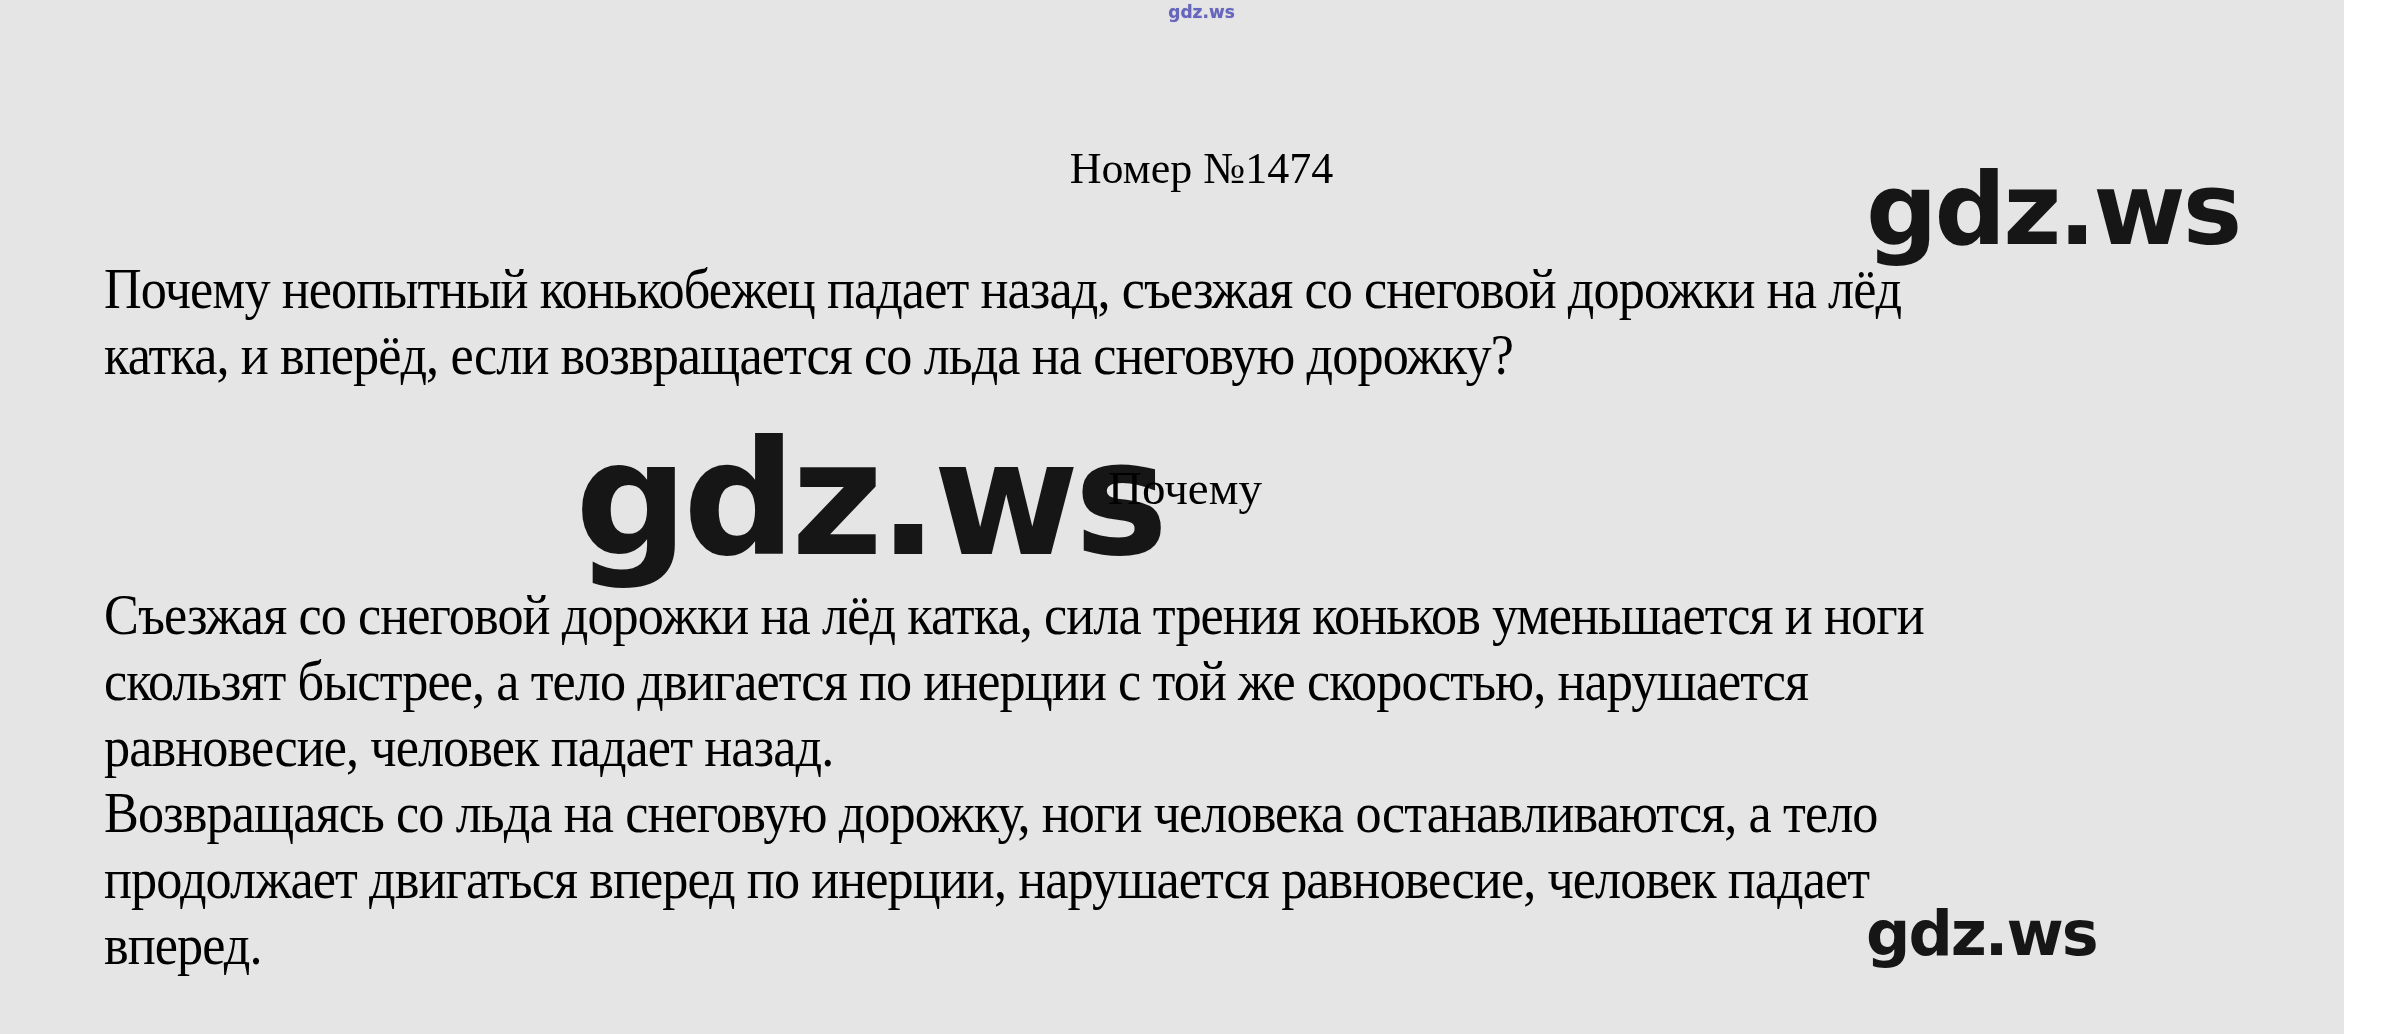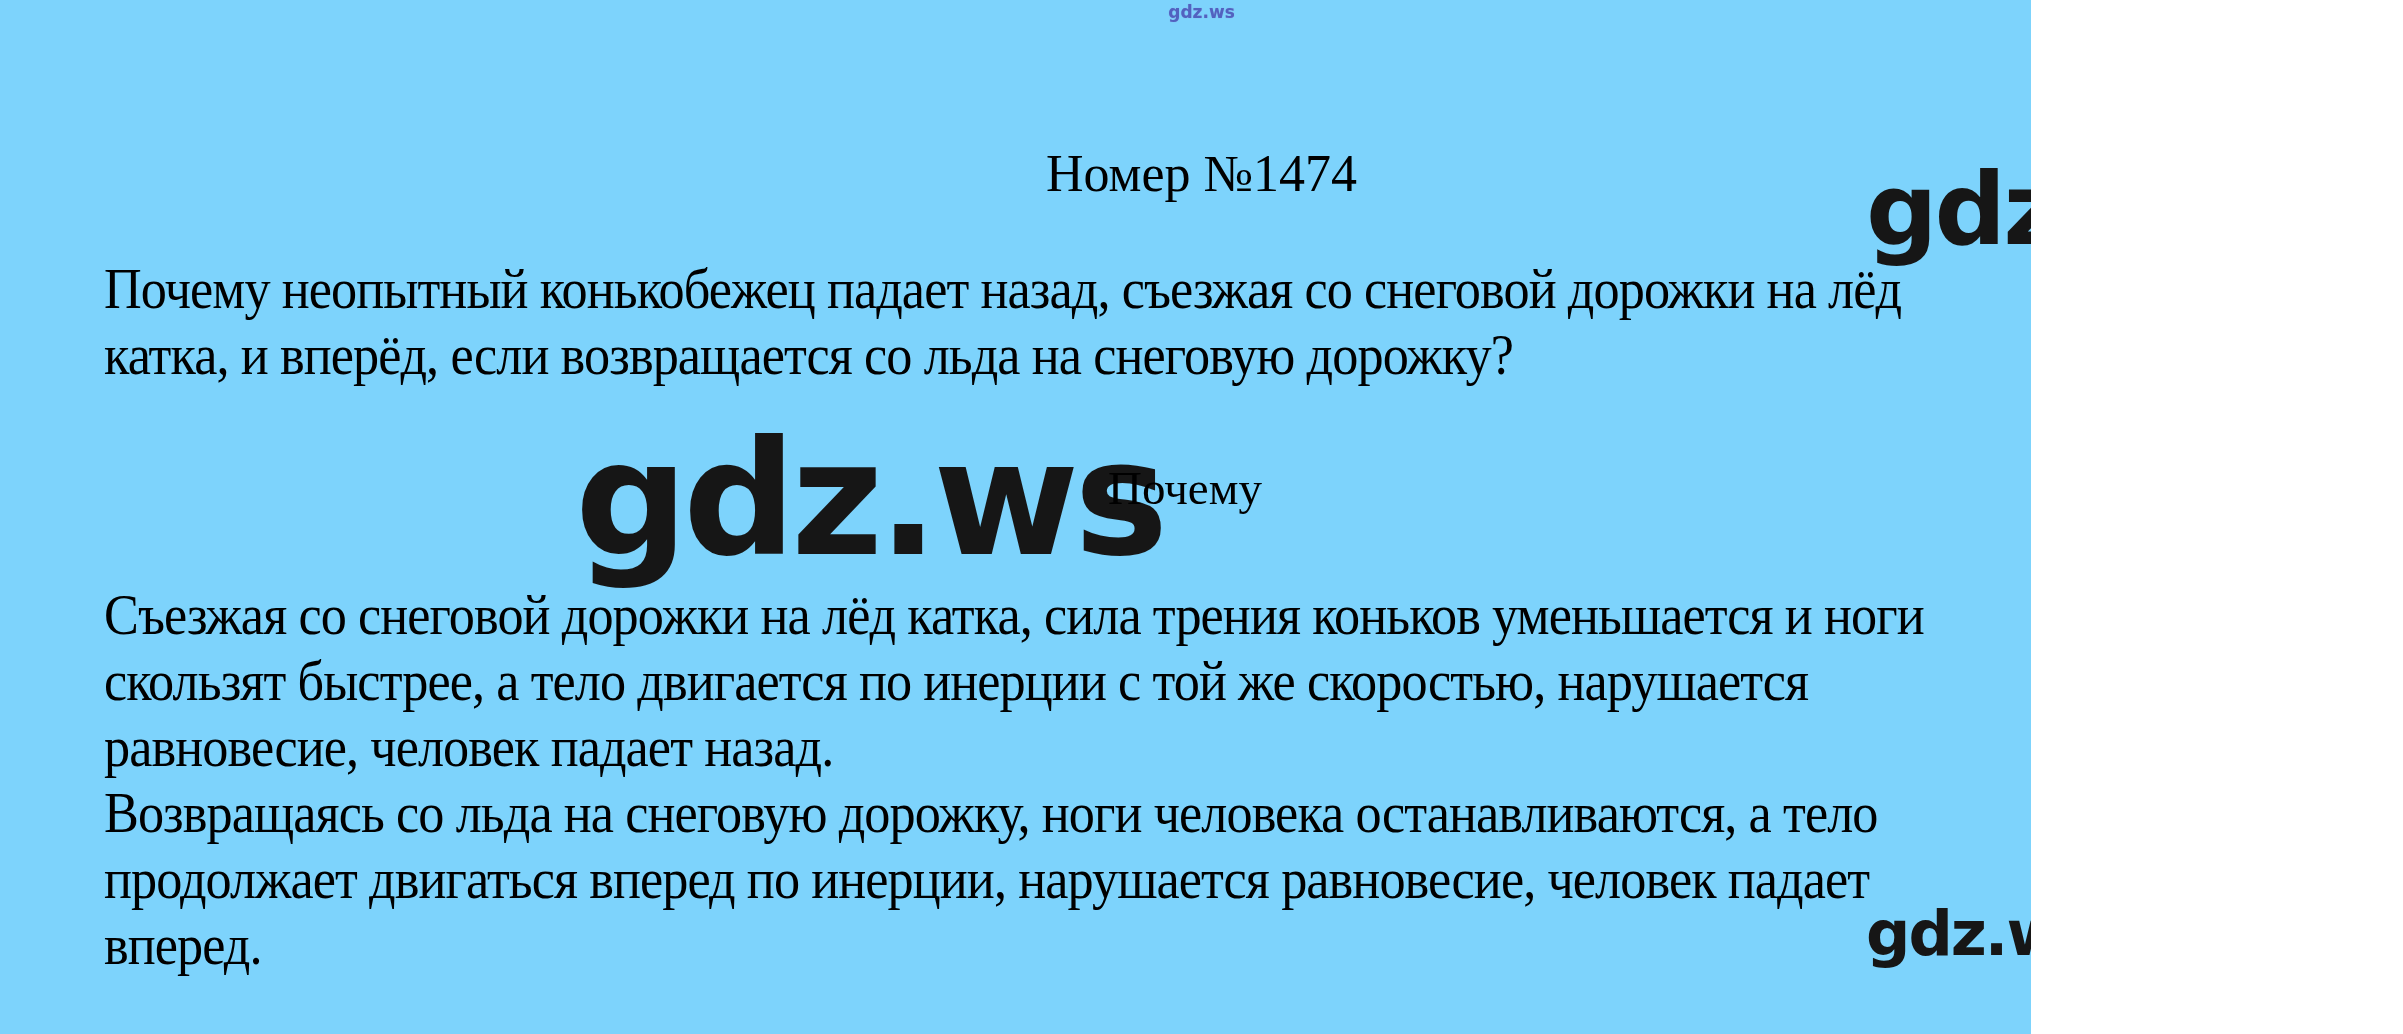--- a/index.html
+++ b/index.html
@@ -2,23 +2,23 @@
 <html><head>
 <meta charset="utf-8">
 <style>
   html, body {
     margin: 0;
     padding: 0;
     background: #ffffff;
   }
   .page {
     position: relative;
-    width: 2031px;
+    width: 2344px;
     height: 1034px;
-    background: #7dd3fc;
+    background: #e5e5e5;
     overflow: hidden;
     font-family: "Liberation Serif", serif;
     color: #000000;
   }
 
   
   .wm-top {
     position: absolute;
     top: 2px;
     left: 0;
@@ -33,21 +33,21 @@
     text-shadow: 0 0 1px #8a8ad0;
   }
 
   
   .title {
     position: absolute;
     top: 143px;
     left: 0;
     width: 2403px;
     text-align: center;
-    font-size: 52px;
+    font-size: 44px;
     line-height: 1.2;
     white-space: nowrap;
   }
 
   
   .logo {
     position: absolute;
     font-family: "DejaVu Sans", sans-serif;
     font-weight: 700;
     color: #161616;

